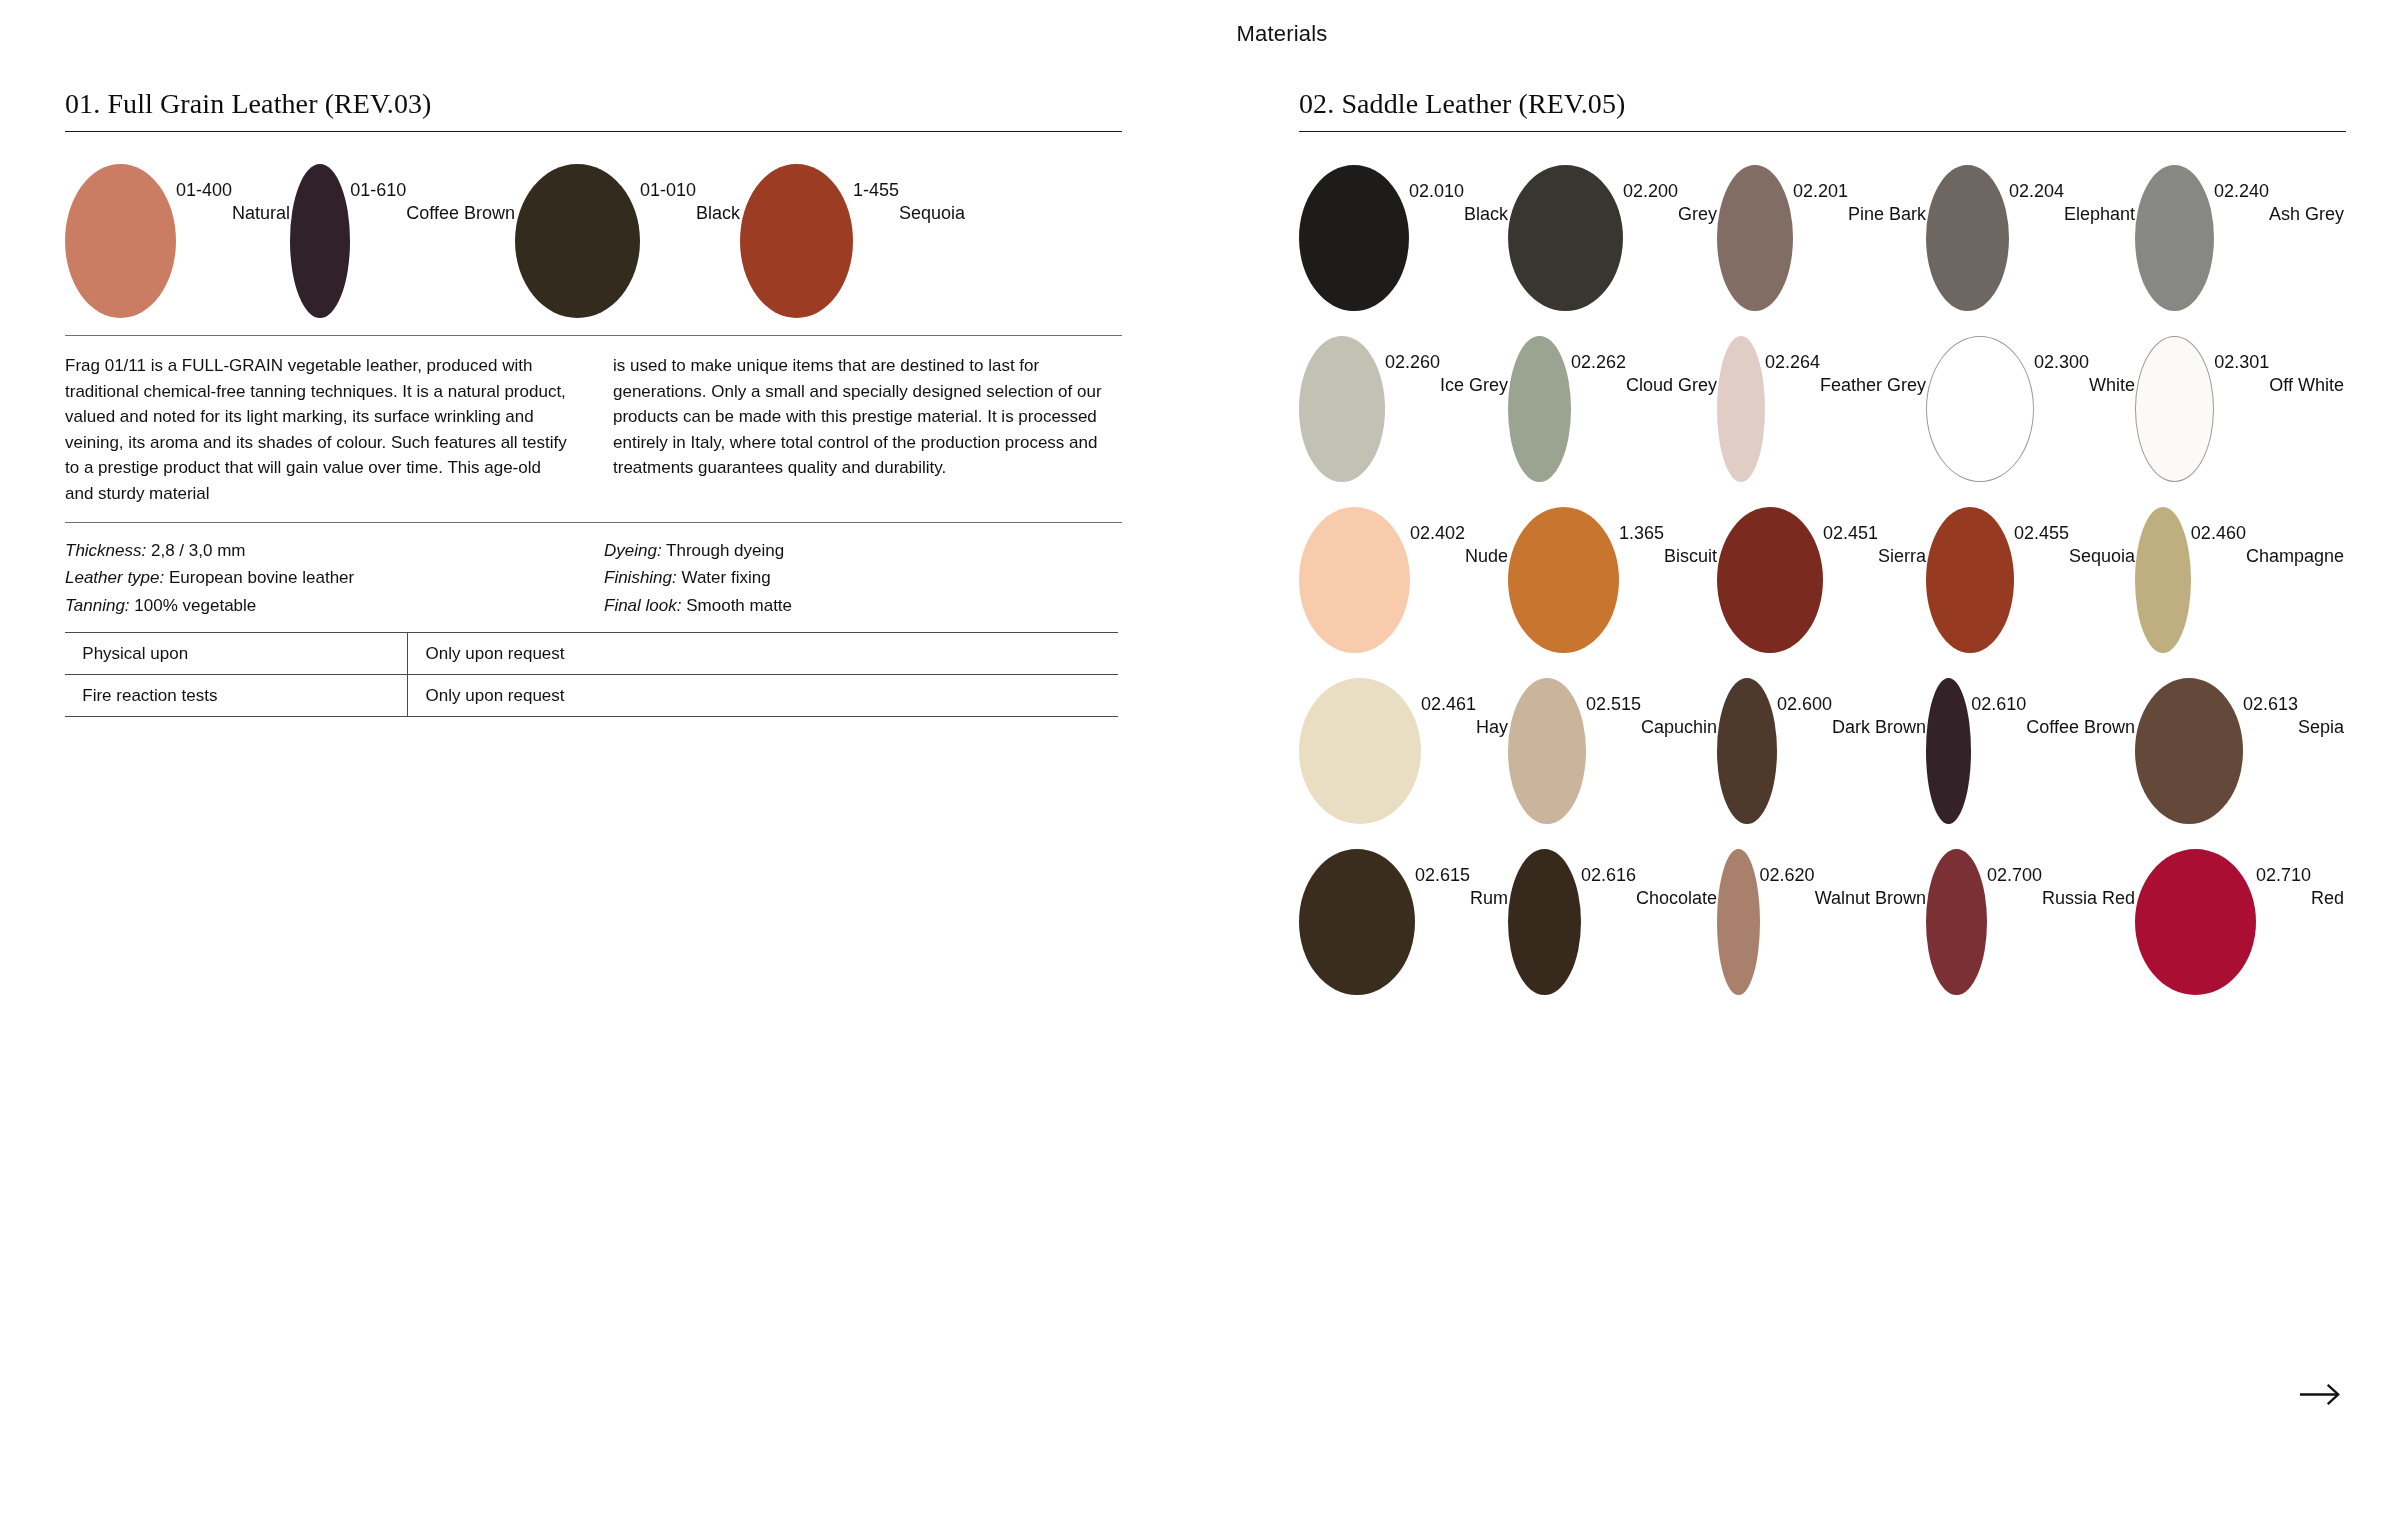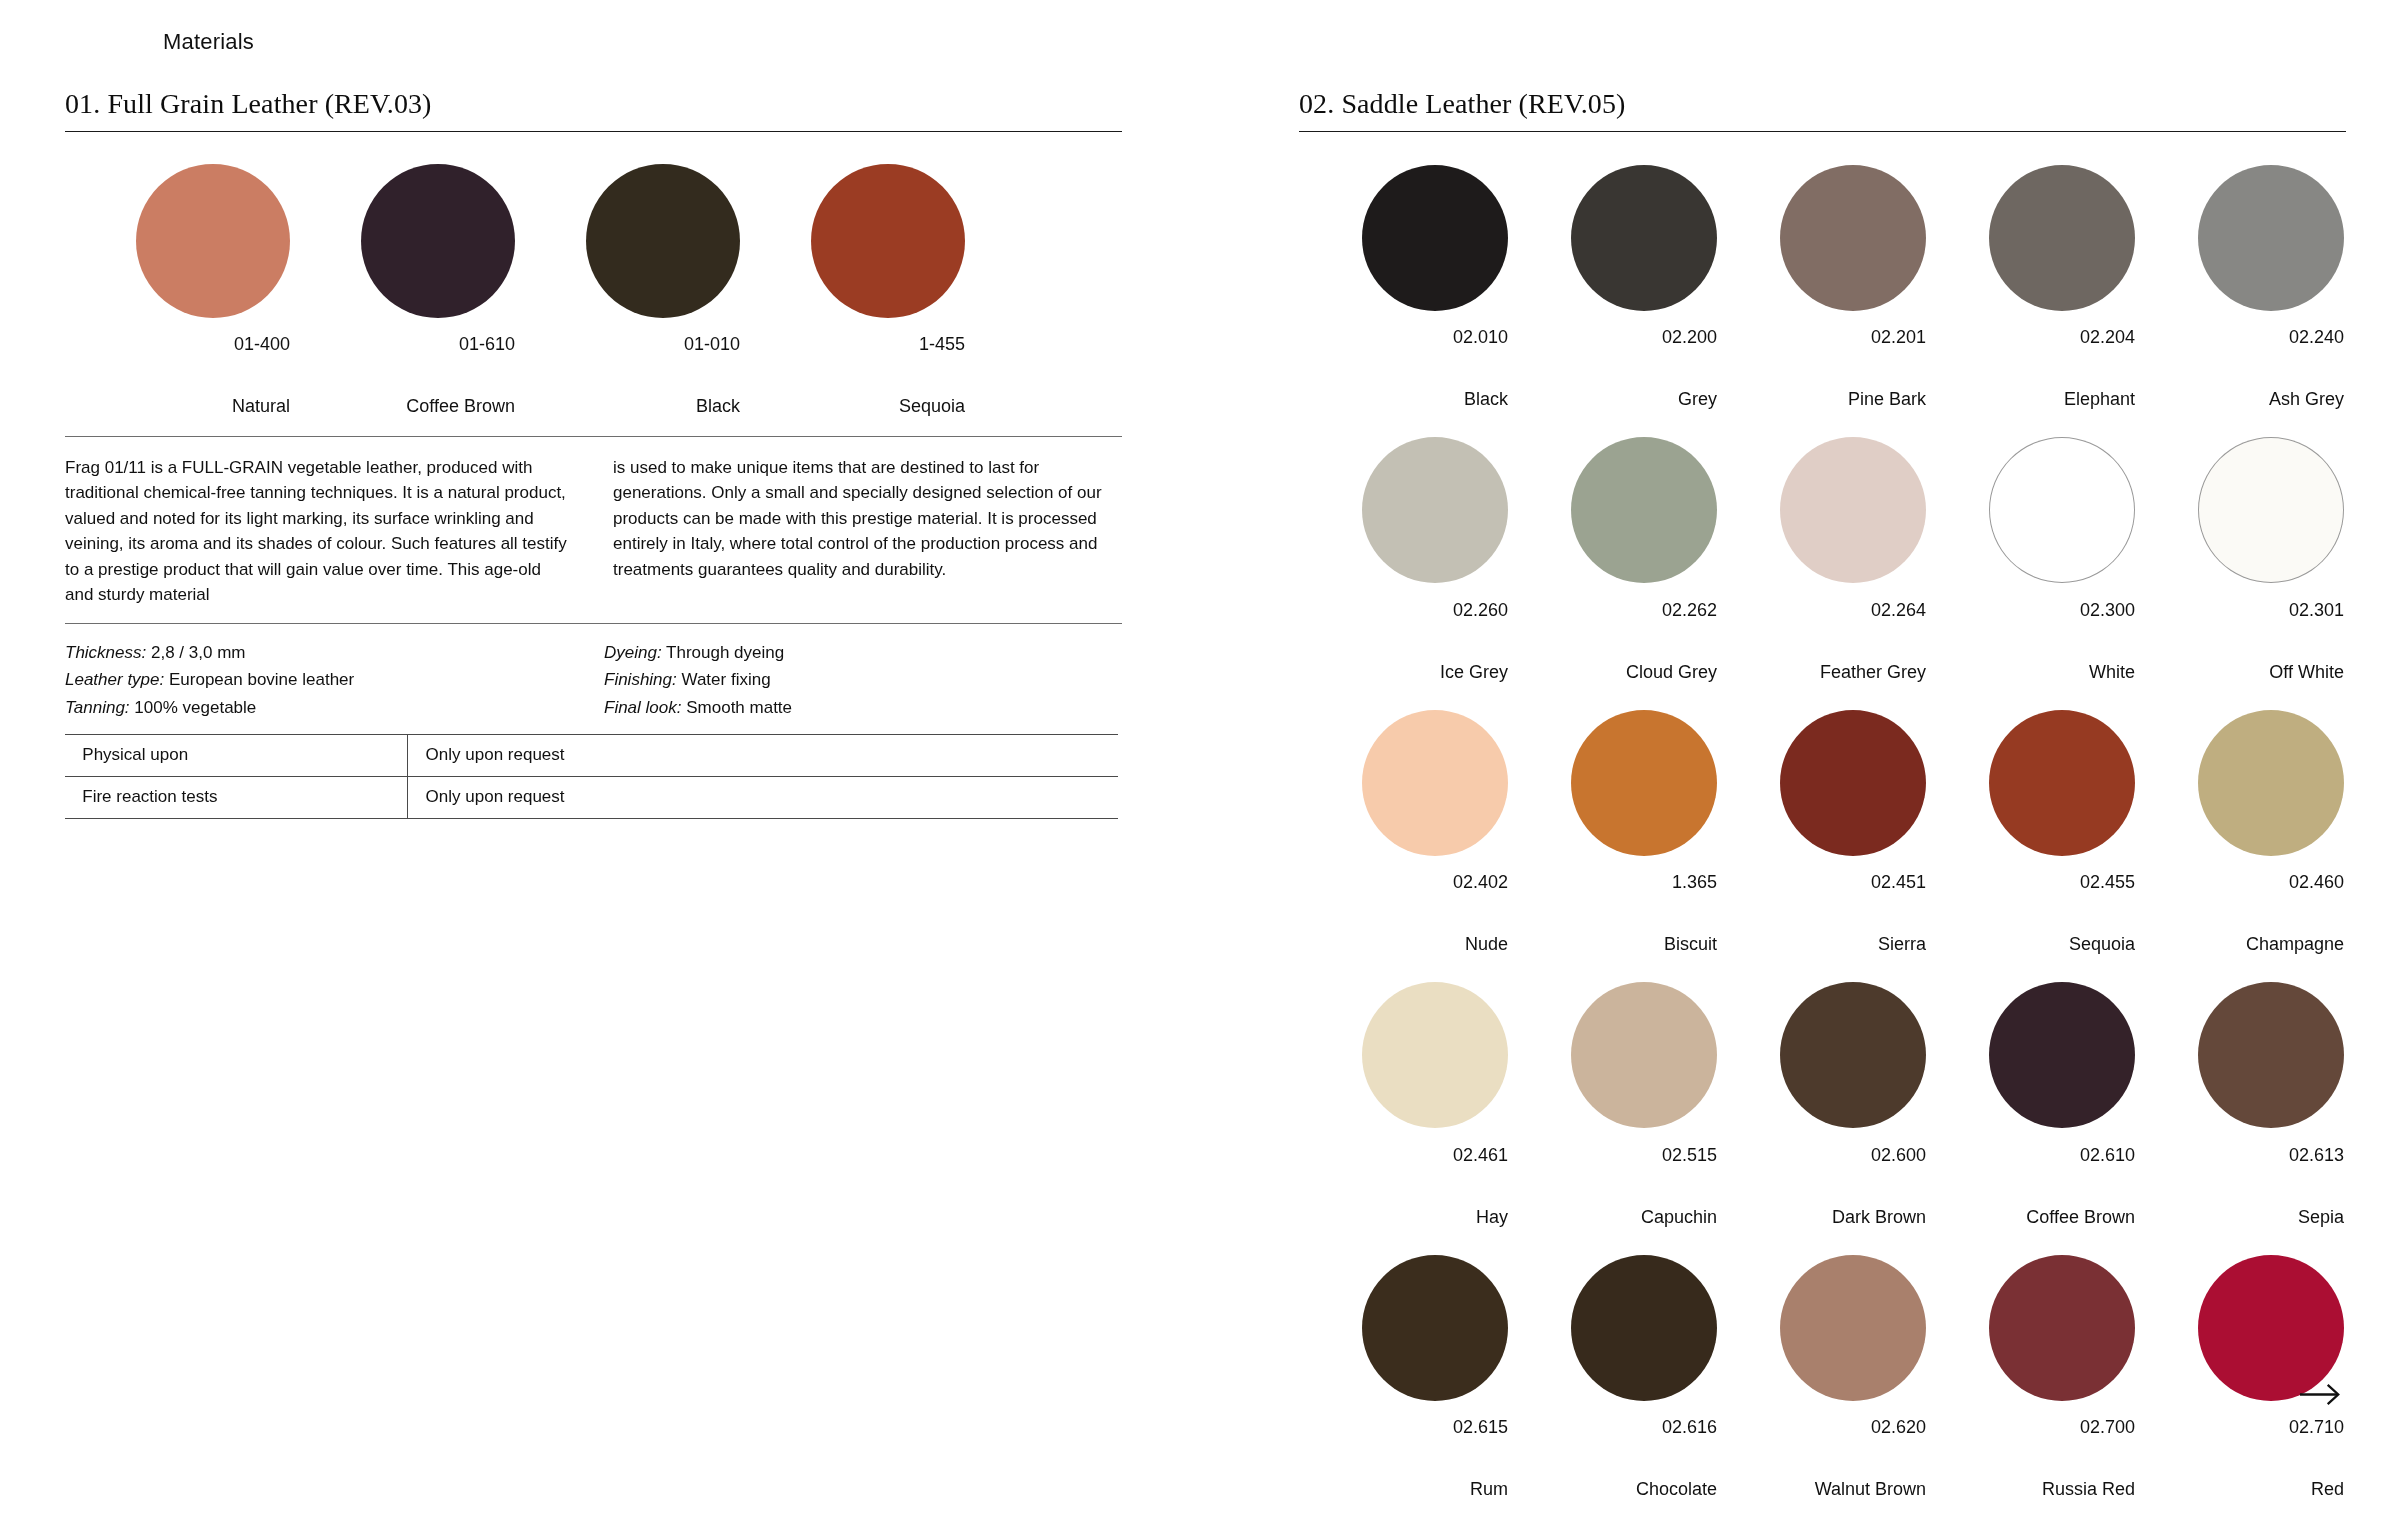--- a/index.html
+++ b/index.html
@@ -19,24 +19,24 @@
     position: absolute;
     inset: 0;
   }
 
   
   .running-header {
     position: absolute;
     top: 21px;
     left: 0;
     width: 100%;
+    text-align: center;
     font-size: 22px;
     letter-spacing: 0.2px;
     color: #111;
-    margin-top: 8px;
   }
   .running-header .hdr-inner {
     display: inline-block;
     margin-left: 163px;
   }
 
   
   .col {
     position: absolute;
     top: 0;
@@ -56,22 +56,22 @@
     margin-top: 10.6px;
   }
 
   
   .swatch-grid {
     display: flex;
     flex-wrap: wrap;
   }
   .swatch-cell {
     display: flex;
-    flex-direction: column;
-    align-items: flex-end;
+    flex-direction: row;
+    align-items: flex-start;
   }
   .swatch-grid.left .swatch-cell  { width: 225px; margin-bottom: 7.7px; }
   .swatch-grid.right .swatch-cell { width: 209px; margin-bottom: 25px; }
 
   .swatch-dot {
     border-radius: 50%;
     background: #ccc;
   }
   .swatch-grid.left  .swatch-dot { width: 154px; height: 154px; }
   .swatch-grid.right .swatch-dot { width: 146px; height: 146px; }

